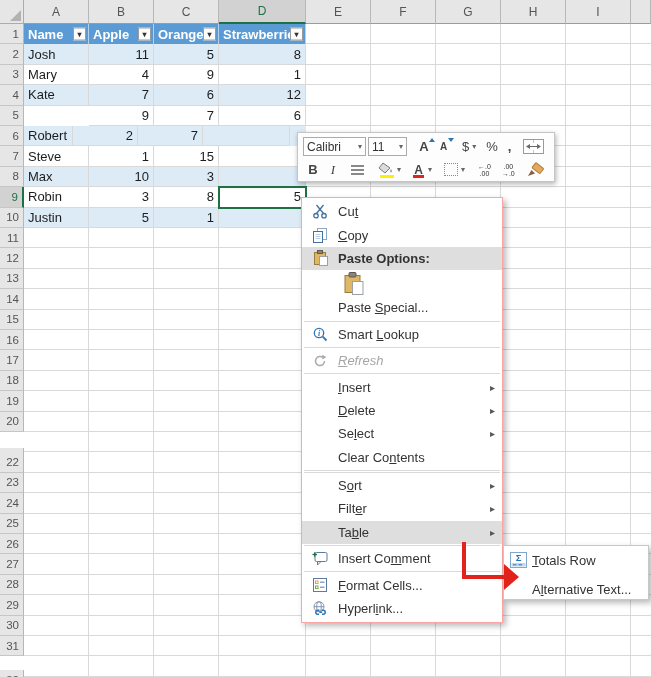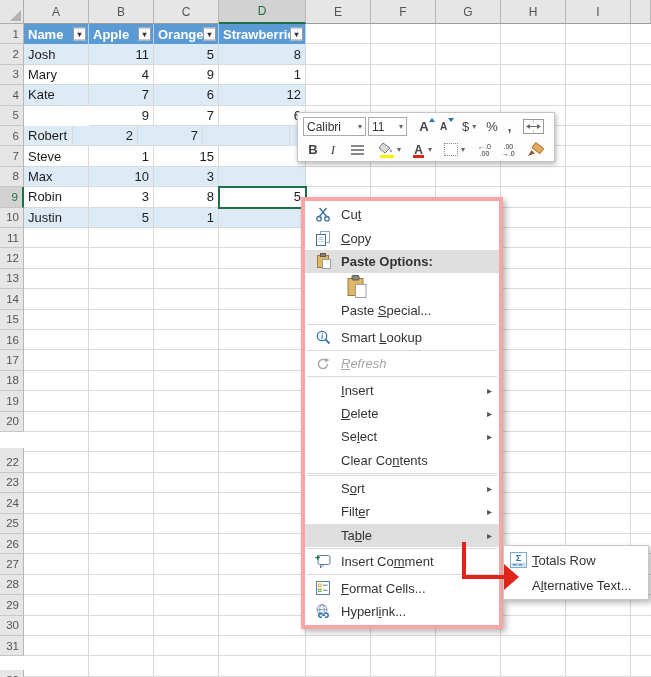--- a/index.html
+++ b/index.html
@@ -34,42 +34,42 @@
   .thead-cell { color:#fff; font-weight:bold; border-right:1px solid rgba(255,255,255,.55);
     border-bottom:none; padding-left:4px; }
   .fbtn { position:absolute; right:2px; top:50%; transform:translateY(-50%);
     width:13px; height:13px; background:#FDFDFD; border:1px solid #9B9B9B;
     display:flex; align-items:center; justify-content:center; font-size:8px; color:#333; line-height:1; }
   
   #sel-cell { position:absolute; border:2px solid #1E7145; background:transparent; z-index:6; }
   #sel-cell .handle { position:absolute; right:-3px; bottom:-3px; width:5px; height:5px;
     background:#1E7145; border:1px solid #fff; }
   
-  #mini-toolbar { position:absolute; left:297px; top:112px; width:258px; height:50px;
+  #mini-toolbar { position:absolute; left:297px; top:132px; width:258px; height:50px;
     background:#FDFDFD; border:1px solid #C5C5C5; box-shadow:1px 2px 5px rgba(0,0,0,.3);
     z-index:30; padding:3px 5px; font-size:13px; color:#444; }
   .mt-row { display:flex; align-items:center; height:21px; }
   .combo { display:flex; align-items:center; justify-content:space-between;
     border:1px solid #ABABAB; background:#fff; height:19px; padding:0 3px; font-size:12px; color:#333; }
   .dd { font-size:8px; color:#666; margin-left:3px; }
   .mtbtn { display:flex; align-items:center; justify-content:center; height:19px;
     padding:0 3px; color:#444; position:relative; }
   .mtbtn b { font-weight:bold; font-size:13px; }
   .growA { font-size:13px; font-weight:bold; }
   .shrinkA { font-size:10px; font-weight:bold; }
   .tri-up { position:absolute; top:1px; right:-1px; border-left:3.5px solid transparent;
     border-right:3.5px solid transparent; border-bottom:4px solid #2E75B6; }
   .tri-dn { position:absolute; top:1px; right:-1px; border-left:3.5px solid transparent;
     border-right:3.5px solid transparent; border-top:4px solid #2E75B6; }
   .colorbar { position:absolute; left:2px; bottom:0px; height:3px; }
   .dec-ico { font-size:7px; line-height:7px; color:#333; text-align:center; white-space:pre; }
   .dotted-box { width:14px; height:13px; border:1px dotted #8a8a8a; }
   
   #context-menu { position:absolute; left:301px; top:197px; width:202px; z-index:40;
-    background:#FFFFFF; border:4px solid #fca5a5; box-shadow:3px 3px 6px rgba(0,0,0,.28);
+    background:#FFFFFF; border:1px solid #fca5a5; box-shadow:3px 3px 6px rgba(0,0,0,.28);
     padding:2px 0; font-size:13px; color:#333; }
   #table-submenu { position:absolute; left:503px; top:545px; width:146px; z-index:50;
     background:#FFFFFF; border:1px solid #C8C8C8; box-shadow:3px 3px 6px rgba(0,0,0,.28);
     padding:2px 0; font-size:13px; color:#333; }
   .mitem { position:relative; display:flex; align-items:center; padding-left:36px; }
   .mitem .ico { position:absolute; left:8px; width:20px; display:flex; justify-content:center; }
   .mitem .subarrow { position:absolute; right:7px; font-size:10px; color:#555; }
   .mitem.disabled { color:#A6A6A6; }
   .mitem.bold { font-weight:bold; }
   .msep { height:1px; background:#D9D9D9; margin:1px 2px; }
@@ -500,21 +500,21 @@
             <text x="8.5" y="9.2" text-anchor="middle" font-size="9.5" font-weight="bold" fill="#2E75B6">Σ</text>
             <rect x="1.5" y="11" width="14" height="3.5" fill="#BDD7EE"></rect>
             <g stroke="#2E75B6">
               <line x1="3" y1="12.8" x2="6.5" y2="12.8"></line>
               <line x1="8.5" y1="12.8" x2="12" y2="12.8"></line>
             </g>
           </svg>
         </span>
         <span><span></span><u>T</u><span>otals Row</span></span>
       </div>
-      <div class="smitem" style="height: 24.7px;">
+      <div class="smitem" style="height: 24.7px; align-items: flex-end;">
         <span><span>A</span><u>l</u><span>ternative Text...</span></span>
       </div>
     </div>
 
   <div class="arrow-part" id="arrow-v" style="left: 462px; top: 542px; width: 4px; height: 37px; background: rgb(224, 35, 27);"></div>
   <div class="arrow-part" id="arrow-h" style="left: 462px; top: 575px; width: 43px; height: 4px; background: rgb(224, 35, 27);"></div>
   <div id="arrow-head" style="left: 504px; top: 564px; border-left-color: rgb(224, 35, 27);"></div>
 
 </div>
 

